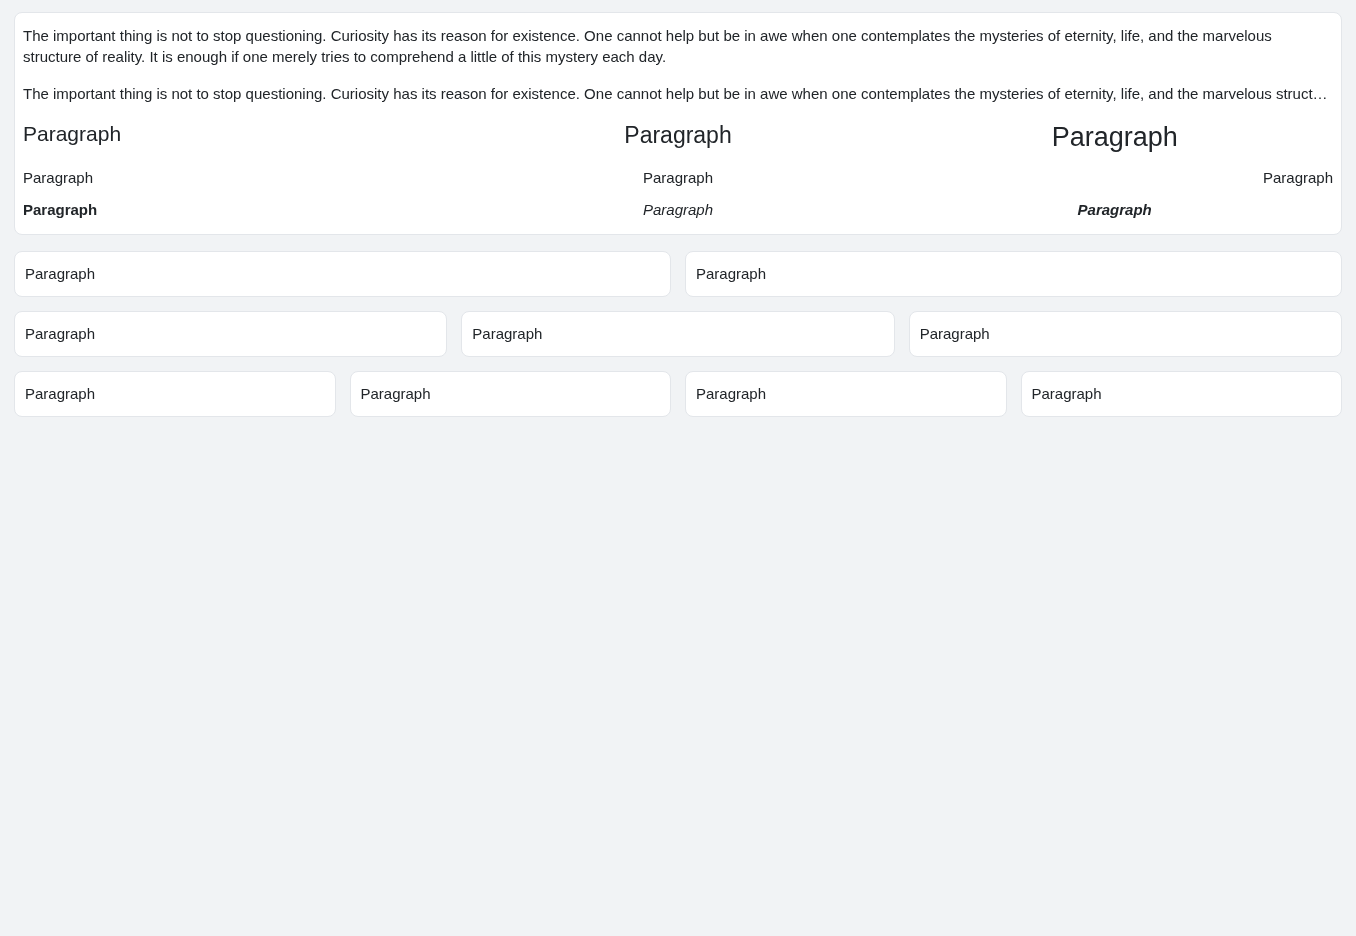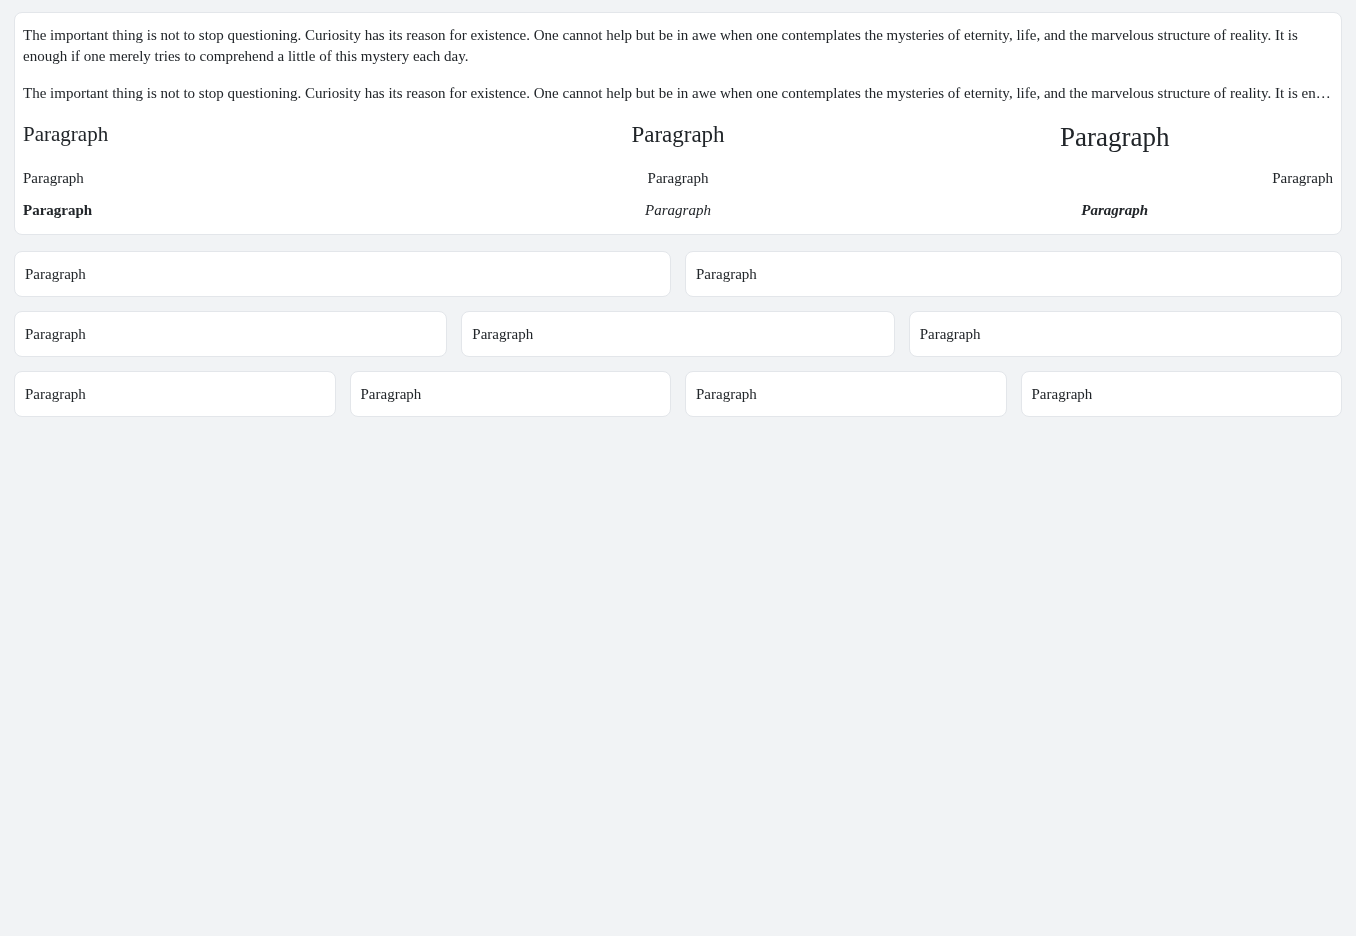--- a/index.html
+++ b/index.html
@@ -12,21 +12,20 @@
     color: #212529;
     -webkit-font-smoothing: antialiased;
   }
 
   .page {
     width: 1356px;
     height: 788px;
     box-sizing: border-box;
     padding: 12px 14px 0 14px;
     background: #f1f3f5;
-    font-family: Liberation Serif, serif;
   }
 
   
   .card {
     background: #ffffff;
     border: 1px solid #e3e6ea;
     border-radius: 8px;
     box-sizing: border-box;
     padding: 12px 8px 14px 8px;
   }

